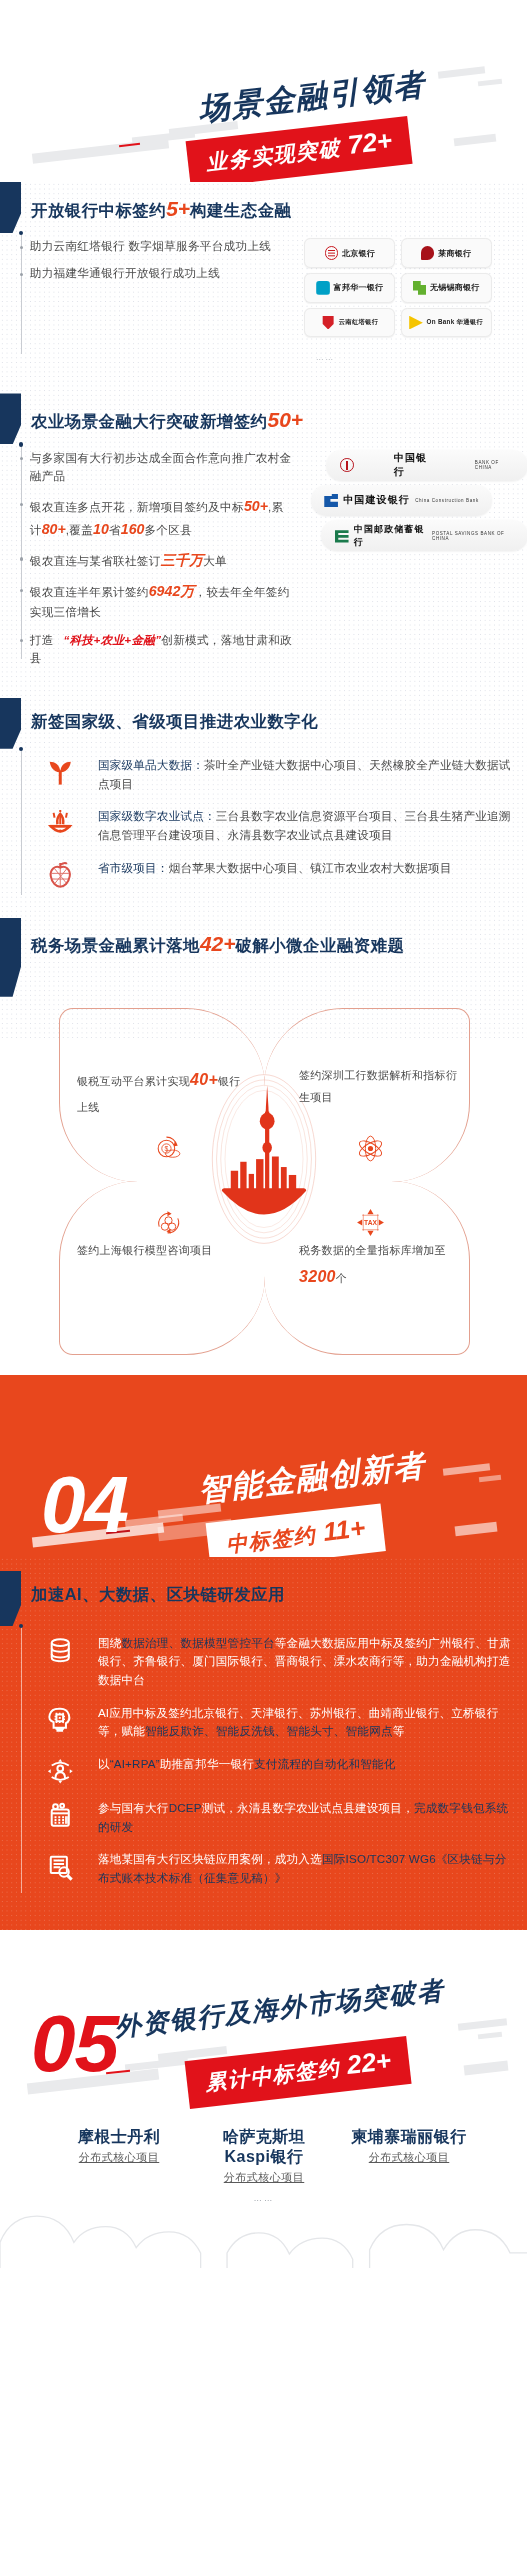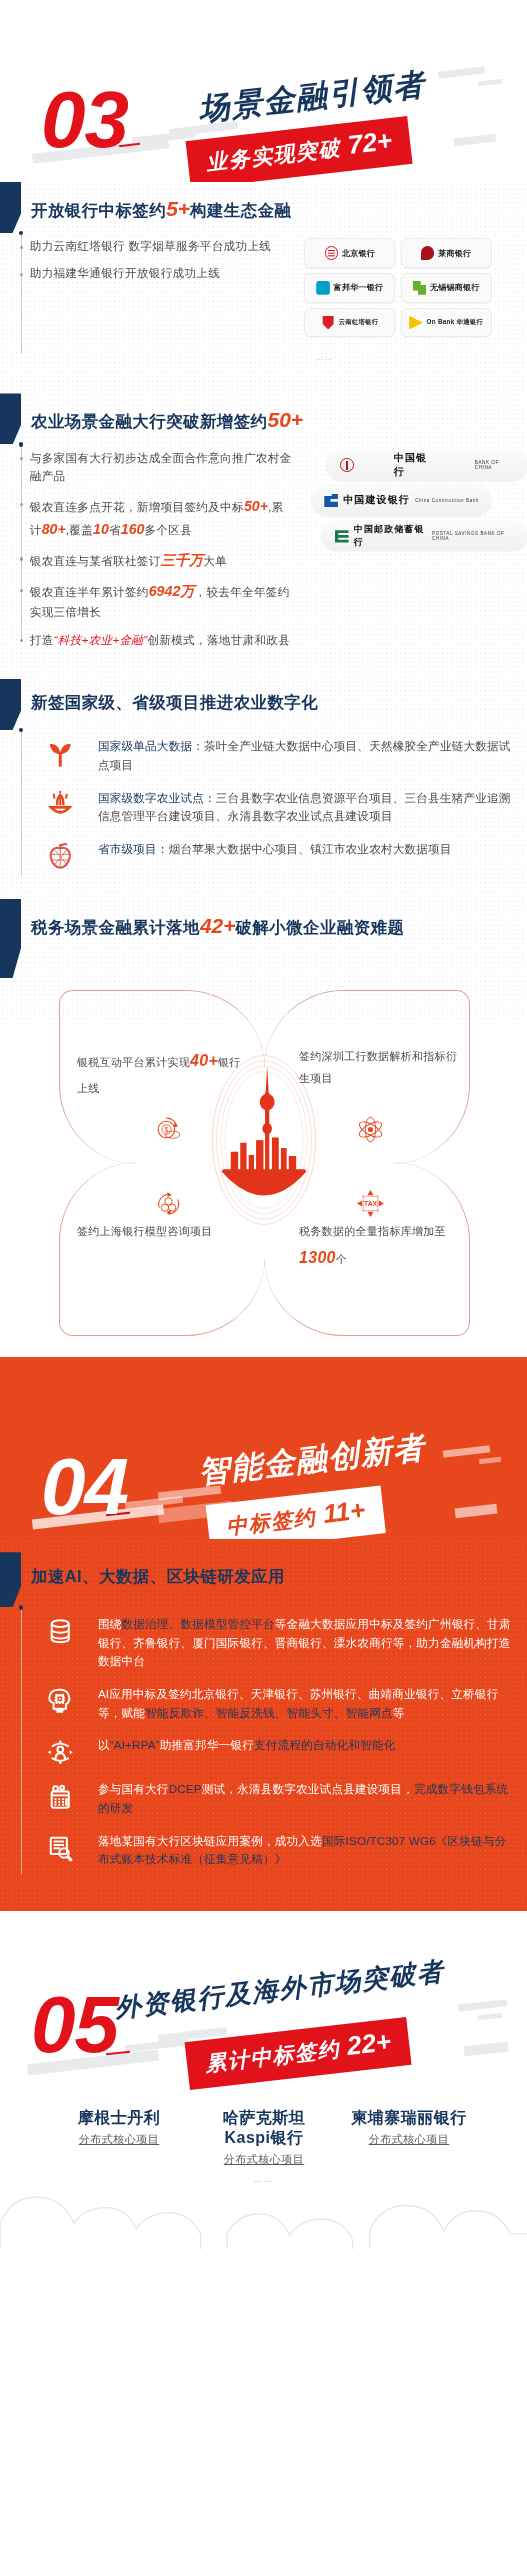--- a/index.html
+++ b/index.html
@@ -83,21 +83,21 @@
   .cols{display:flex;gap:5.3px;align-items:flex-start;}
   .colL{flex:0 0 285px;padding:4.2px 4.2px 0 6.3px;}
   .colR{flex:1;padding-top:5.3px;}
 
   .bul{position:relative;padding-left:9.5px;font-size:11.6px;line-height:1.62;color:#4a4a4a;margin-bottom:8.4px;letter-spacing:0.3px;}
   .bul:before{
     content:"";position:absolute;left:0;top:.72em;
     width:3.2px;height:3.2px;border-radius:50%;background:#9aa0a8;
   }
   .bul .n{color:#e8471d;font-weight:bold;font-size:14.2px;font-style:italic;letter-spacing:0;}
-  .bul .q{color:#e1121a;font-weight:normal;font-style:italic;}
+  .bul .q{color:#e1121a;font-weight:bold;font-style:italic;margin-left:10px;}
 
   
   .chips{display:flex;flex-wrap:wrap;gap:5.3px;}
   .chip{
     width:91px;height:29.5px;border-radius:6.3px;
     background:#fafafa;border:0.5px solid #ebebeb;
     display:flex;align-items:center;justify-content:center;gap:3.7px;
     box-shadow:0 0.5px 1.1px rgba(0,0,0,.05);
   }
   .chip .lbl{font-size:8px;font-weight:bold;color:#222;white-space:nowrap;letter-spacing:0.3px;}
@@ -194,21 +194,20 @@
 <div class="page">
 
   <div class="banner">
     <div class="grayslab" style="left:32px;top:146px;width:137px;height:9.5px;transform:rotate(-6.5deg);"></div>
     <div class="grayslab" style="left:169px;top:125px;width:69px;height:8.4px;transform:rotate(-6.5deg);"></div>
     <div class="grayslab" style="left:132px;top:134px;width:63px;height:6.9px;transform:rotate(-6.5deg);"></div>
     <div class="grayslab" style="left:438px;top:69px;width:47px;height:6.9px;transform:rotate(-6.5deg);"></div>
     <div class="grayslab" style="left:478px;top:80px;width:24px;height:5.3px;transform:rotate(-6.5deg);"></div>
     <div class="grayslab" style="left:454px;top:136px;width:42px;height:8.4px;transform:rotate(-6.5deg);"></div>
     <div class="redline" style="left:119px;top:144px;width:21px;transform:rotate(-6.5deg);"></div>
-    <span class="num red">03</span>
     <span class="title-cn navy">场景金融引领者</span>
     <div class="tagbar red">
       <span class="tt">业务实现突破</span><span class="tnum">72+</span>
     </div>
   </div>
 
   <div class="sec" style="position:relative;">
     <div class="dots"></div>
     <div class="headwrap">
       <div class="notch"></div>
@@ -420,21 +419,21 @@
         <path d="M30 4 L36 14 L24 14Z" fill="#e8471d"></path>
         <path d="M30 56 L24 46 L36 46Z" fill="#e8471d"></path>
         <path d="M4 30 L14 24 L14 36Z" fill="#e8471d"></path>
         <path d="M56 30 L46 36 L46 24Z" fill="#e8471d"></path>
         <path d="M14 16 L46 16 M14 44 L46 44 M16 14 L16 46 M44 14 L44 46" stroke="#e8471d" stroke-width="1.6" fill="none" opacity=".6"></path>
       </svg>
 
       <div class="qtext t1" id="q1"><span>银税互动平台累计实现</span><span class="n">40+</span><span>银行上线</span></div>
       <div class="qtext t2" id="q2"><span>签约深圳工行数据解析和指标衍生项目</span></div>
       <div class="qtext t3" id="q3"><span>签约上海银行模型咨询项目</span></div>
-      <div class="qtext t4" id="q4"><span>税务数据的全量指标库增加至</span><span class="n">1300</span><span>个</span></div>
+      <div class="qtext t4" id="q4"><span>税务数据的全量指标库增加至</span><span class="n">3200</span><span>个</span></div>
     </div>
   </div>
 
   <div class="banner red">
     <div class="whiteline" style="left:32px;top:155px;width:132px;height:9.5px;transform:rotate(-6.5deg);background:rgba(255,255,255,.75);"></div>
     <div class="whiteline" style="left:158px;top:132px;width:63px;height:8.4px;transform:rotate(-6.5deg);background:rgba(255,255,255,.5);"></div>
     <div class="whiteline" style="left:125px;top:142px;width:58px;height:6.9px;transform:rotate(-6.5deg);background:rgba(255,255,255,.45);"></div>
     <div class="whiteline" style="left:158px;top:148px;width:74px;height:13.7px;transform:rotate(-6.5deg);background:rgba(255,255,255,.35);"></div>
     <div class="whiteline" style="left:443px;top:91px;width:47px;height:6.9px;transform:rotate(-6.5deg);background:rgba(255,255,255,.55);"></div>
     <div class="whiteline" style="left:479px;top:101px;width:22px;height:4.7px;transform:rotate(-6.5deg);background:rgba(255,255,255,.45);"></div>

